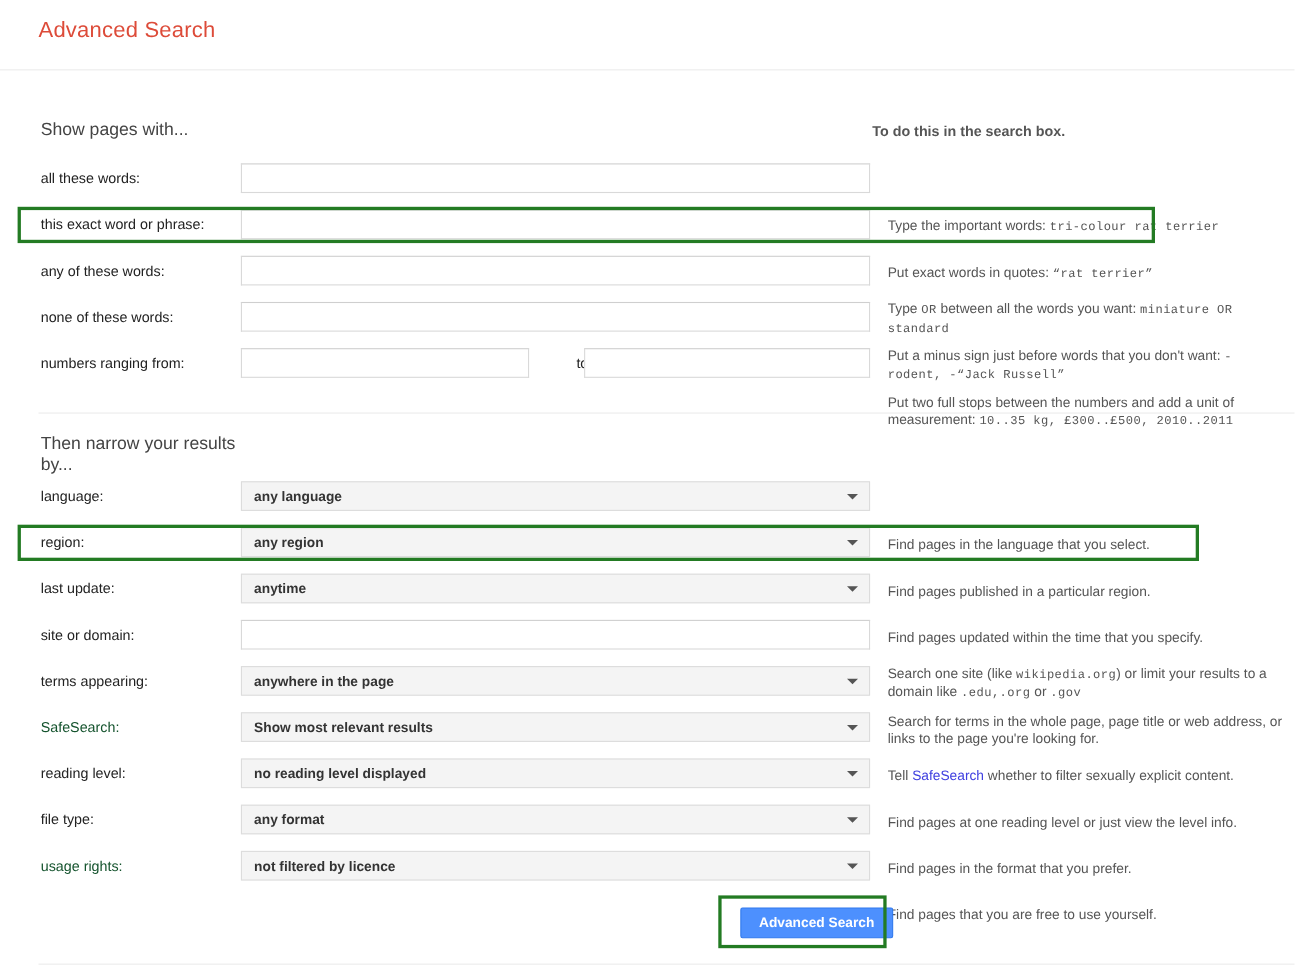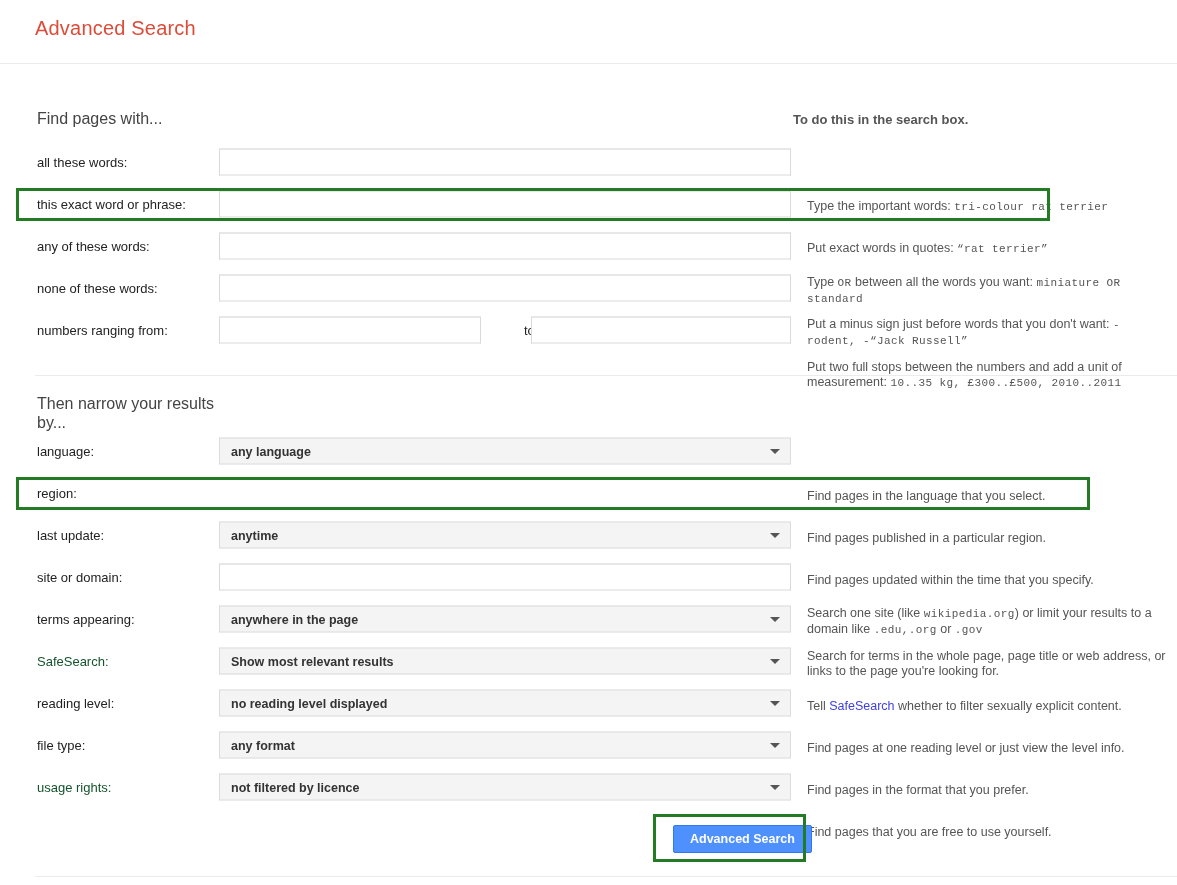--- a/index.html
+++ b/index.html
@@ -222,21 +222,21 @@
 </style>
 </head>
 <body>
 
 <div id="header">
   <div id="page-title">Advanced Search</div>
 </div>
 
 <div id="sec1" class="section">
 
-  <div id="find-heading">Find pages with...</div>
+  <div id="find-heading">Show pages with...</div>
   <div id="todo-heading">To do this in the search box.</div>
 
   <div id="rows1">
 
     <div class="row">
       <div class="row-label">all these words:</div>
       <input class="field textinput" type="text" value="" style="">
       <div class="helptext">
         <span>Type the important words: </span><span class="mono">tri-colour rat terrier</span>
       </div>
@@ -291,20 +291,24 @@
       <div class="row-label">language:</div>
       <div class="field select">
         <span>any language</span>
         <span class="arrow"></span>
       </div>
       <div class="helptext">Find pages in the language that you select.</div>
     </div>
 
     <div class="row">
       <div class="row-label">region:</div>
+      <div class="field select">
+        <span>any region</span>
+        <span class="arrow"></span>
+      </div>
       <div class="helptext">Find pages published in a particular region.</div>
     </div>
 
     <div class="row">
       <div class="row-label">last update:</div>
       <div class="field select">
         <span>anytime</span>
         <span class="arrow"></span>
       </div>
       <div class="helptext">Find pages updated within the time that you specify.</div>

